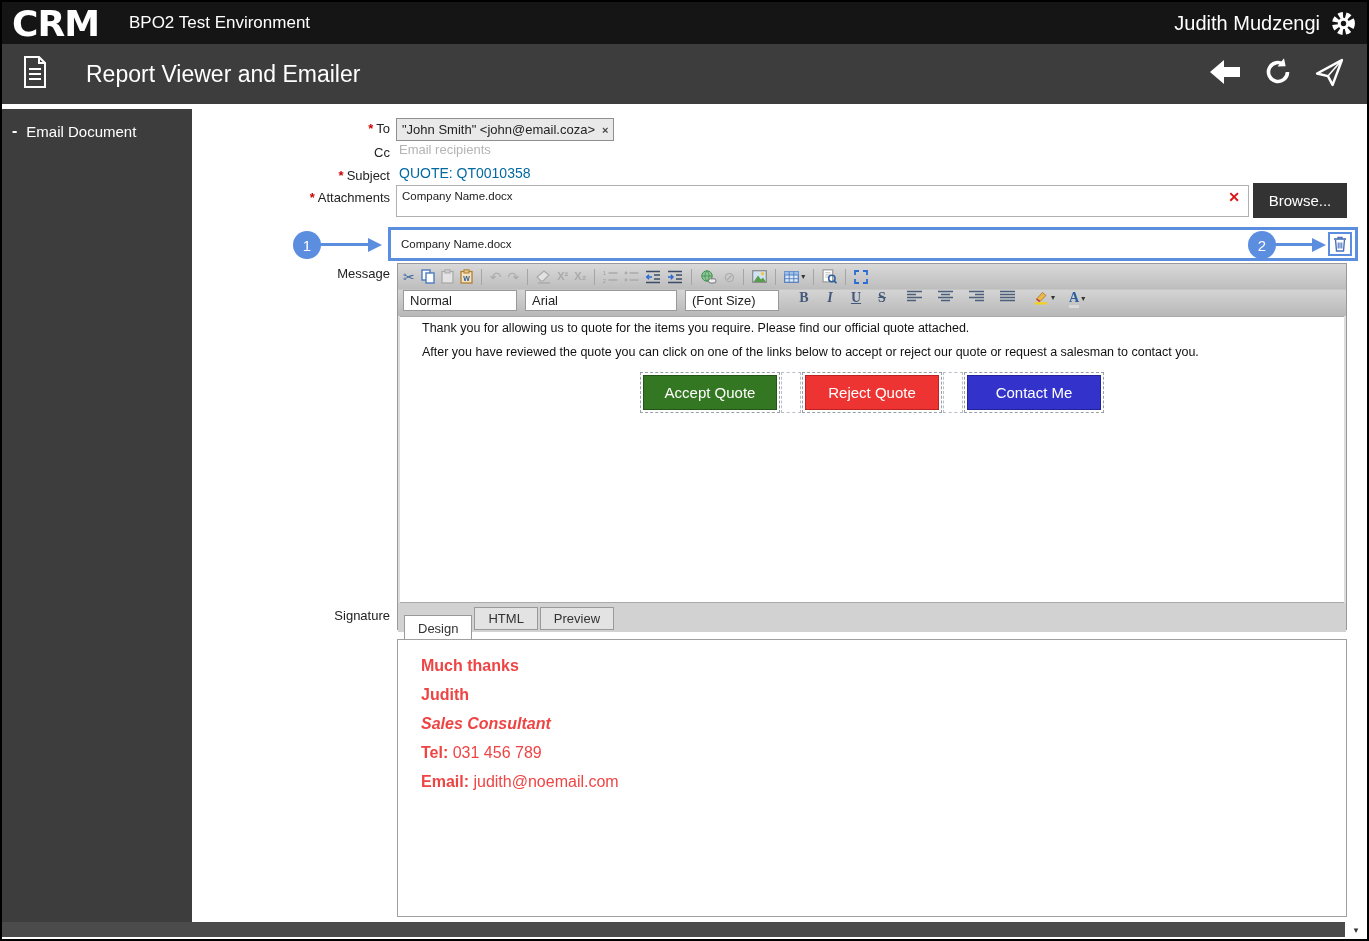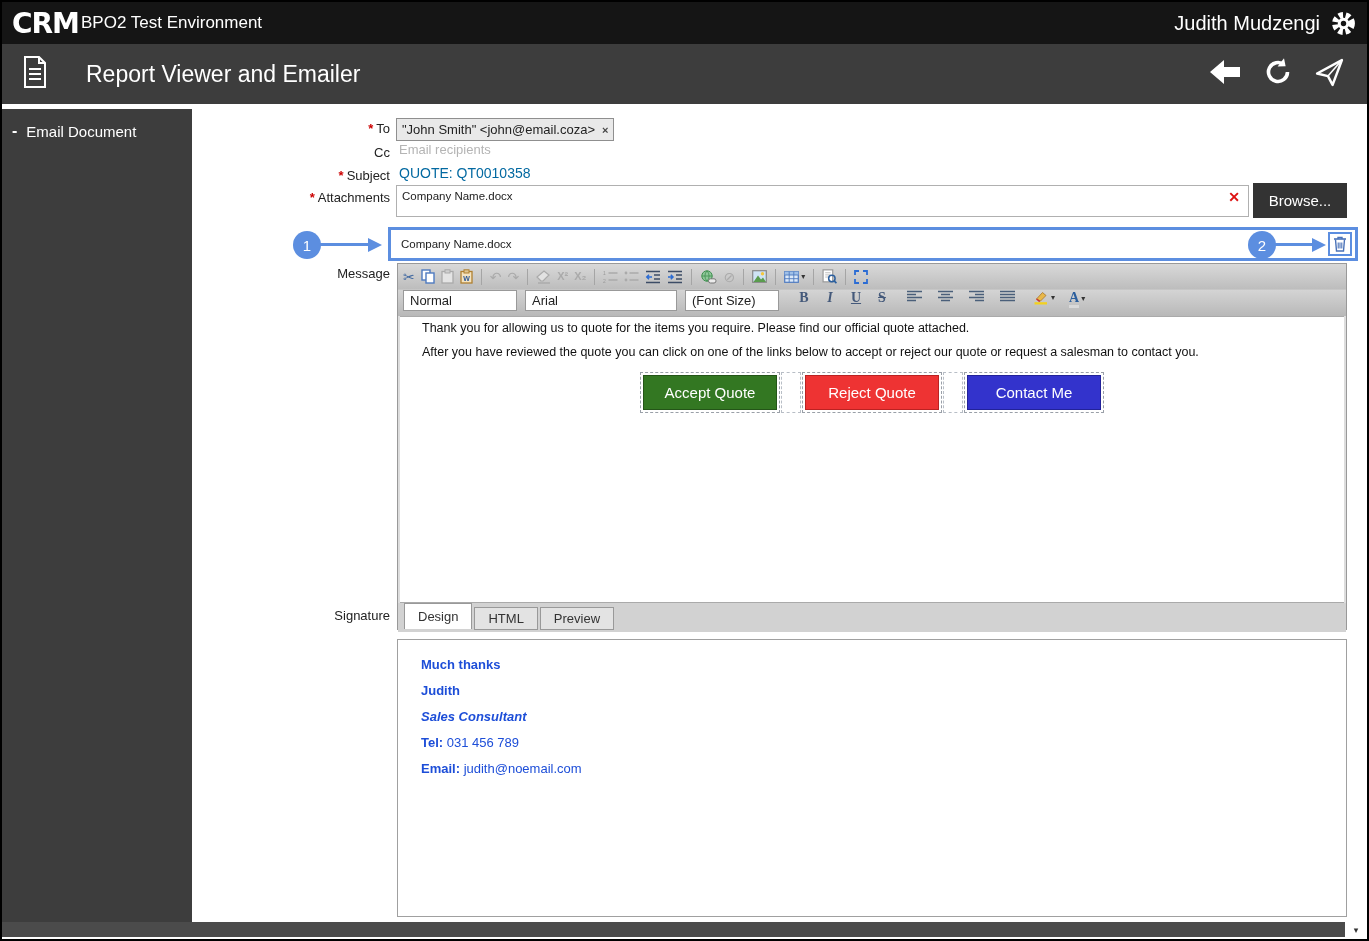--- a/index.html
+++ b/index.html
@@ -2,21 +2,21 @@
 <html><head>
 <meta charset="utf-8">
 <style>
   html,body{margin:0;padding:0;background:#888;}
   .app{position:relative;width:1365px;height:937px;border:2px solid #000;background:#fff;
        font-family:"Liberation Sans",sans-serif;overflow:hidden;}
   .abs{position:absolute;}
 
   
   .topbar{left:0;top:0;width:100%;height:42px;background:#151515;display:flex;align-items:center;color:#fff;}
-  .logo{font-weight:800;font-size:28px;letter-spacing:-1px;margin:0 2px 0 10px;font-family:"DejaVu Sans",sans-serif;}
+  .logo{font-weight:800;font-size:36px;letter-spacing:-1px;margin:0 30px 0 10px;font-family:"DejaVu Sans",sans-serif;}
   .apptitle{font-size:17px;}
   .topright{margin-left:auto;display:flex;align-items:center;gap:10px;margin-right:10px;}
   .username{font-size:20px;}
   .header{left:0;top:42px;width:100%;height:60px;background:#3d3d3d;display:flex;align-items:center;color:#fff;}
   .docicon{margin-left:20px;}
   .pagetitle{font-size:23px;margin-left:38px;}
   .hdricons{margin-left:auto;display:flex;align-items:center;gap:20px;margin-right:22px;}
   .hdricons span{cursor:pointer;}
   .whitesep{left:0;top:102px;width:100%;height:5px;background:#fff;}
 
@@ -73,25 +73,25 @@
   .btnrow{margin-top:13px;display:flex;justify-content:center;align-items:stretch;}
   .bcell{border:1px dashed #9aa0a8;padding:2px;}
   .bspace{width:18px;border:1px dashed #b8bec6;margin:0 1px;}
   .qbtn{width:132px;height:33px;color:#fff;font-size:15px;display:flex;align-items:center;justify-content:center;cursor:pointer;}
   .qgreen{background:#337722;border:1px solid #245518;}
   .qred{background:#ee3333;border:1px solid #bb2222;}
   .qblue{background:#3333cc;border:1px solid #222299;}
   .tabstrip{height:29px;background:#d2d2d2;display:flex;align-items:flex-start;padding-left:6px;}
   .tab{margin-top:4px;height:21px;padding:0 13px;background:#e3e3e3;border:1px solid #999;font-size:13px;
        color:#333;display:flex;align-items:center;margin-right:2px;cursor:pointer;}
-  .tab.active{margin-top:0;height:25px;background:#fff;border-bottom:none;}
+  .tab.active{margin-top:12px;height:25px;background:#fff;border-bottom:none;}
 
   
   .sigbox{left:395px;top:637px;width:950px;height:278px;border:1px solid #a0a0a0;box-sizing:border-box;background:#fff;}
-  .sigbox p{margin:0 0 11px 23px;font-size:13px;color:#1d4ed8;}
+  .sigbox p{margin:0 0 11px 23px;font-size:16px;color:#ef4444;}
   .sigbox p:first-child{padding-top:17px;}
   .sb{font-weight:bold;}
   .sbi{font-weight:bold;font-style:italic;}
 
   
   .bottombar{left:0;top:920px;width:100%;height:15px;background:#4b4b4b;}
   .scrollarrow{position:absolute;right:0;top:0;width:22px;height:15px;background:#fff;color:#333;
                font-size:9px;display:flex;align-items:center;justify-content:center;cursor:pointer;}
 </style>
 </head>

